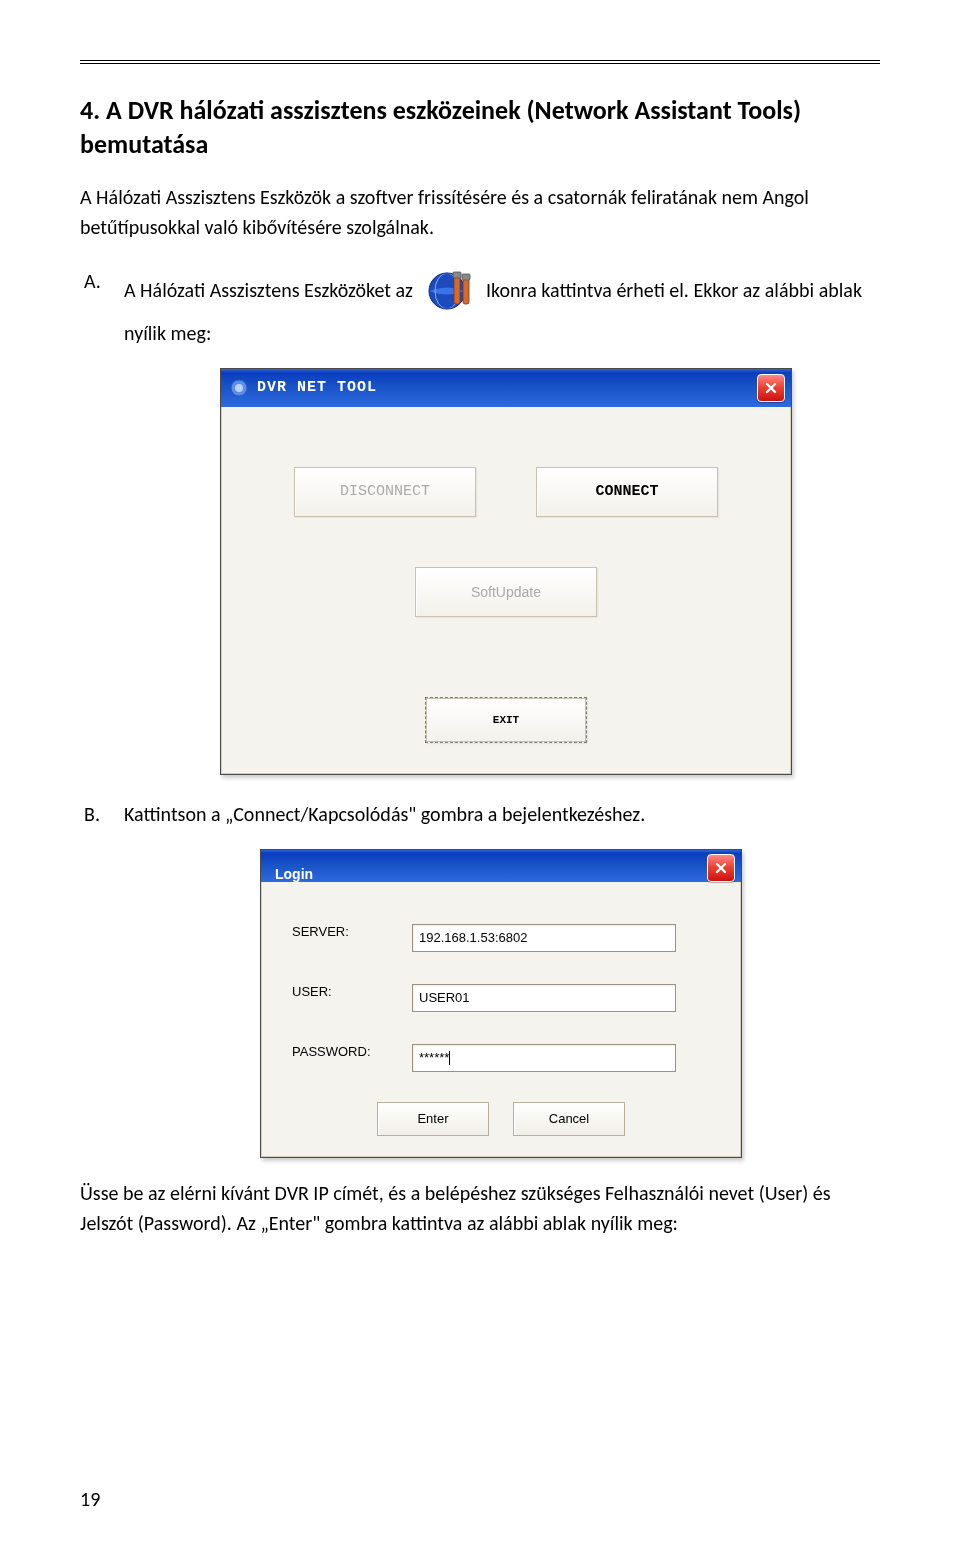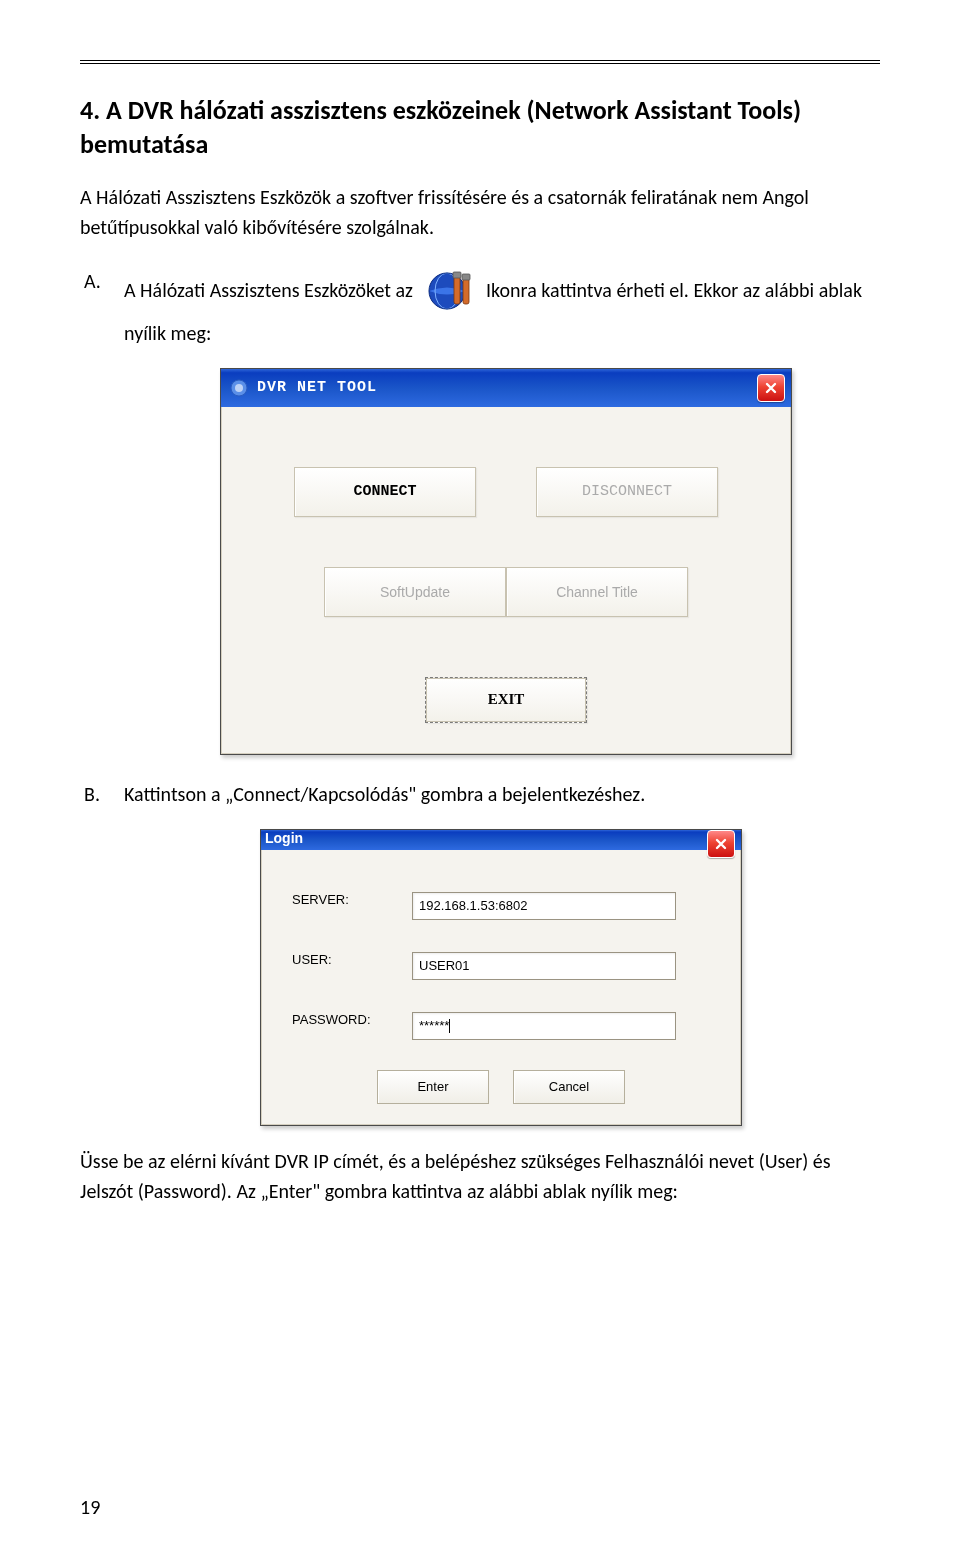--- a/index.html
+++ b/index.html
@@ -146,41 +146,42 @@
   .exit-wrap {
     display: flex;
     justify-content: center;
   }
   .exit-btn {
     width: 160px;
     height: 44px;
     background: linear-gradient(to bottom, #fff, #f3f1ea);
     border: 1px dashed #7a7a7a;
     box-shadow: inset 0 0 0 1px #c8c2b0, 1px 1px 1px rgba(0,0,0,.05);
-    font-family: Liberation Serif, serif;
-    font-weight: bold;
-    font-size: 15px;
-    display: flex;
-    align-items: center;
-    justify-content: center;
+    font-family: Liberation Mono, monospace;
+    font-weight: bold;
+    font-size: 11px;
+    display: flex;
+    align-items: center;
+    justify-content: center;
+    margin-top: 20px;
   }
   
   .login-window {
     width: 480px;
     margin: 20px 0 20px 180px;
     border: 1px solid #4a4a4a;
     box-shadow: 2px 3px 4px rgba(0,0,0,0.2);
     font-family: Tahoma, Arial, sans-serif;
   }
   .login-titlebar {
     background: linear-gradient(to bottom, #2e65d8 0%, #0a3dbf 10%, #1a55c8 50%, #2e6ae0 100%);
-    height: 20px;
-    display: flex;
-    align-items: flex-start;
-    padding: 0 6px 0 4px;
+    height: 32px;
+    display: flex;
+    align-items: flex-end;
+    padding: 0 6px 0 14px;
   }
   .login-titlebar .tb-text2 {
     color: #fff;
     font-weight: bold;
     font-size: 14px;
     flex: 1;
   }
   .login-body {
     background: #f5f3ee;
     padding: 30px 30px 20px 30px;
@@ -231,21 +232,21 @@
     border: 1px solid #b5af9c;
     font-size: 13px;
     display: flex;
     align-items: center;
     justify-content: center;
     box-shadow: inset 1px 1px 0 #fff;
   }
   .page-number {
     position: absolute;
     left: 80px;
-    bottom: 44px;
+    bottom: 52px;
     font-size: 20px;
   }
 </style>
 </head>
 <body>
 
 <div class="page">
 
   <div class="header-rule"></div>
 
@@ -283,26 +284,25 @@
       </span>
       <span class="tb-text">DVR NET TOOL</span>
       <div class="close-btn">
         <svg width="12" height="12" viewBox="0 0 12 12">
           <path d="M2 2 L10 10 M10 2 L2 10" stroke="#fff" stroke-width="2.4" stroke-linecap="round"></path>
         </svg>
       </div>
     </div>
     <div class="window-body">
       <div class="btn-row">
+        <div class="xp-button disabled">DISCONNECT</div>
         <div class="xp-button">CONNECT</div>
-        <div class="xp-button disabled">DISCONNECT</div>
       </div>
       <div class="btn-row-2">
         <div class="xp-button disabled-serif">SoftUpdate</div>
-        <div class="xp-button disabled-serif">Channel Title</div>
       </div>
       <div class="exit-wrap">
         <div class="exit-btn">EXIT</div>
       </div>
     </div>
   </div>
 
   <div class="list-line">
     <div class="list-letter">B.</div>
     <div class="list-text">Kattintson a „Connect/Kapcsolódás" gombra a bejelentkezéshez.</div>

